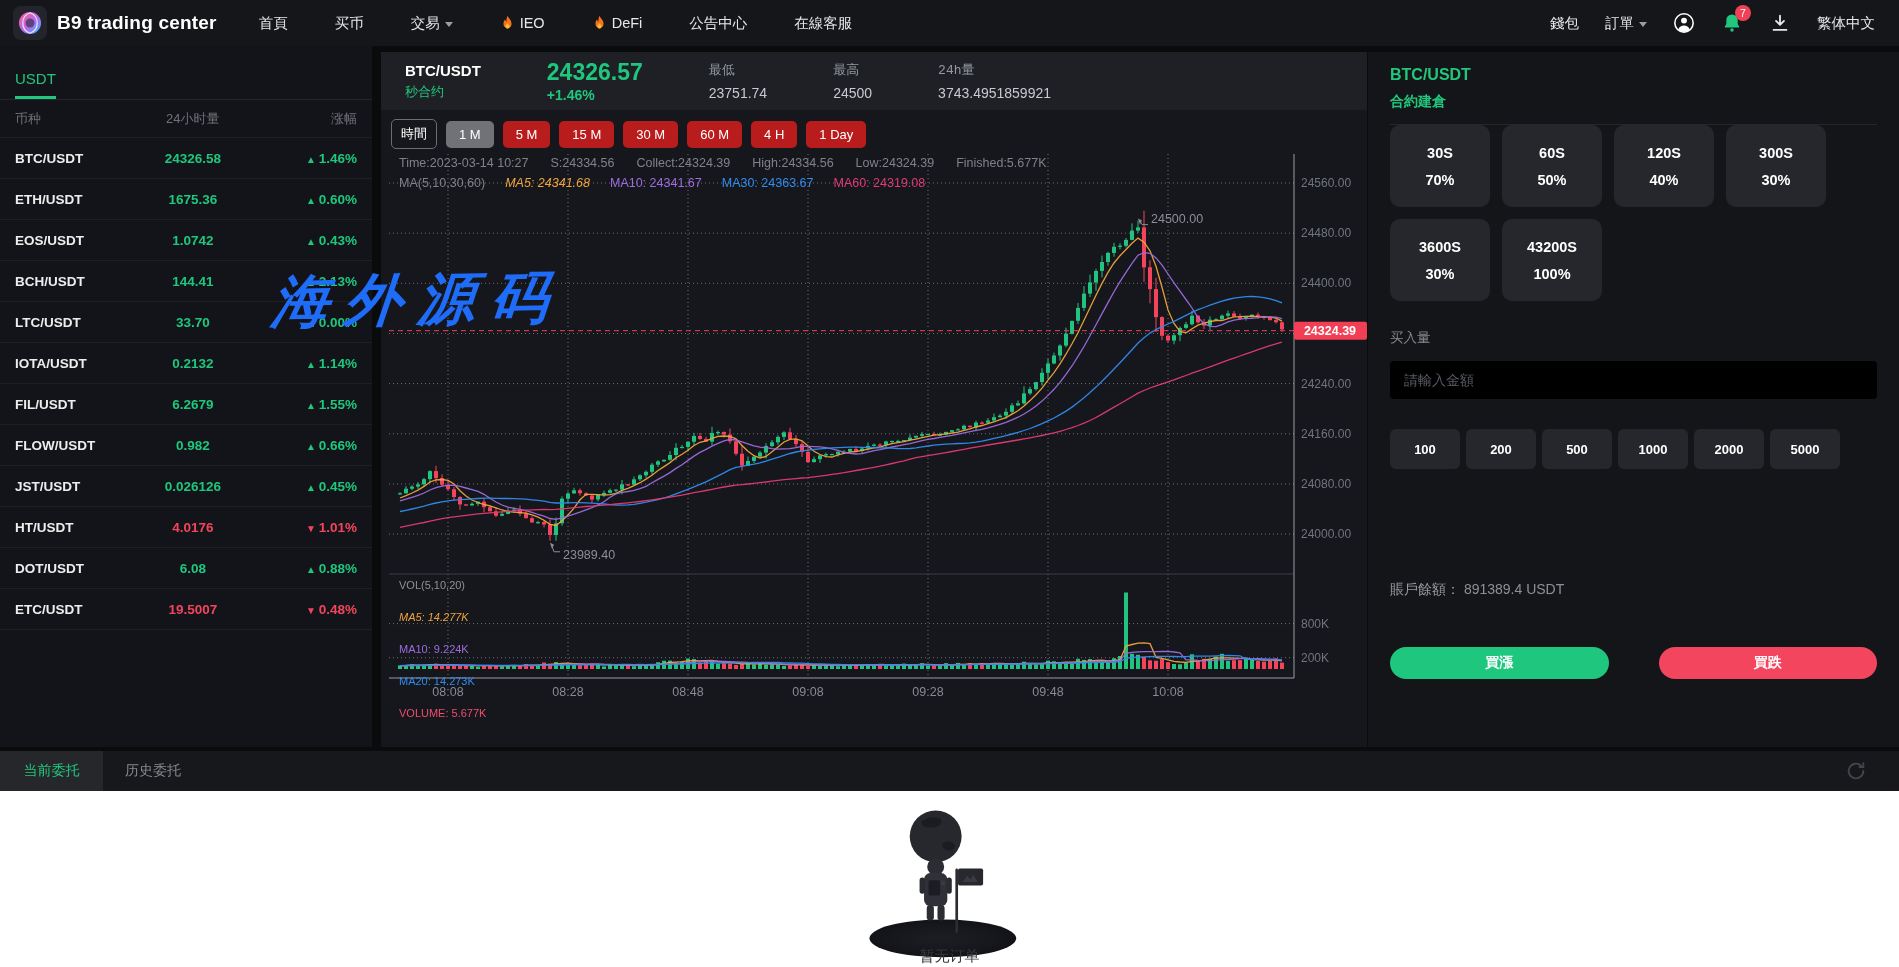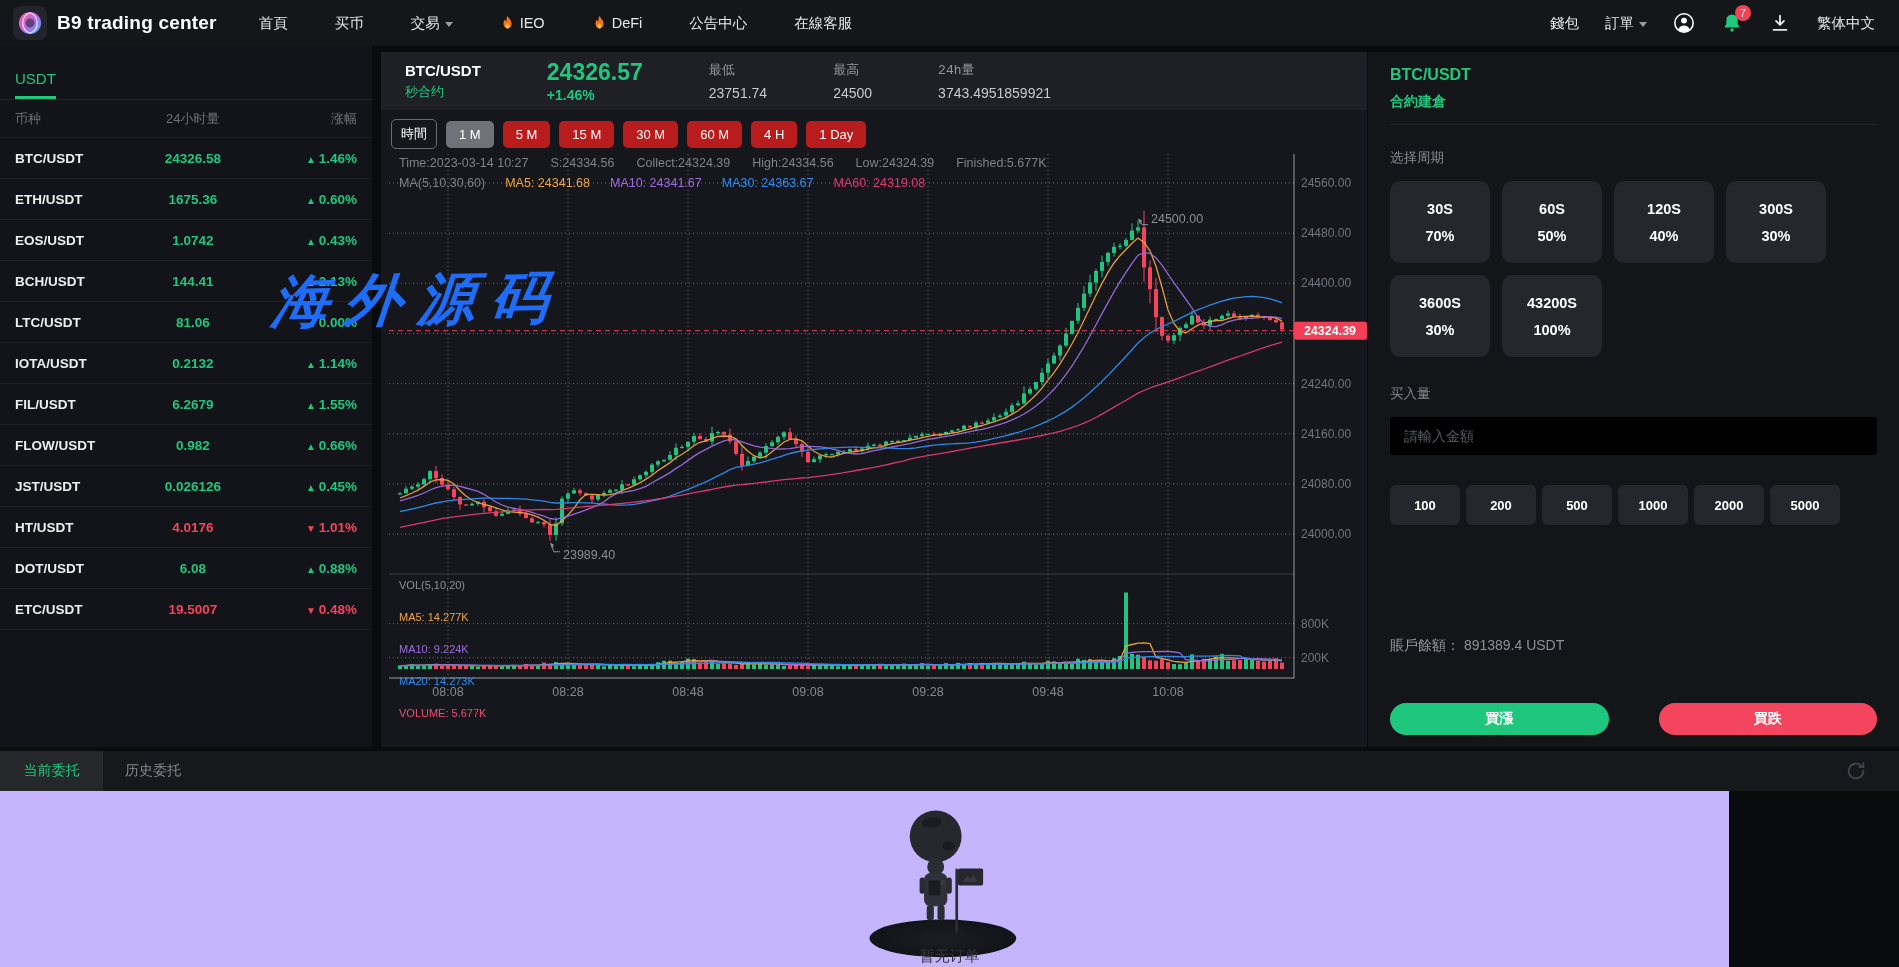--- a/index.html
+++ b/index.html
@@ -51,21 +51,21 @@
   .toolbar { display:flex; align-items:center; gap:9px; padding:9px 0 0 10px; }
   .tbtn { background:#b91c1c; color:#fff; font-size:13px; padding:6px 13px; border-radius:5px; cursor:pointer; white-space:nowrap; }
   .tbtn.time { background:transparent; border:1px solid #6a6c72; padding:5px 9px; }
   .tbtn.active { background:#717277; }
   .chart-wrap { position:absolute; left:8px; right:0; top:102px; bottom:0; }
   .chart-wrap svg { position:absolute; inset:0; }
   svg text { font-family:"Liberation Sans", sans-serif; }
   .ohlc-line { position:absolute; left:10px; top:2px; display:flex; gap:22px; font-size:12.5px; color:#7e8289; z-index:5; }
   .ma-line { position:absolute; left:10px; top:22px; display:flex; gap:20px; font-size:12.5px; color:#7e8289; z-index:5; }
   .vol-line { position:absolute; left:10px; top:425px; display:flex; gap:20px; font-size:11px; color:#8d9197; z-index:5;flex-direction:column; }
-  .c-ma5 { color:#f0a43c; } .c-ma10 { color:#9d6ce0; } .c-ma30 { color:#2f8cf0; } .c-ma60 { color:#e13a72; } .c-volp { color:#ef4d6e; }
+  .c-ma5 { color:#f0a43c;font-style:italic; } .c-ma10 { color:#9d6ce0; } .c-ma30 { color:#2f8cf0; } .c-ma60 { color:#e13a72; } .c-volp { color:#ef4d6e; }
 
   
   .trade-panel { position:absolute; left:1368px; top:52px; width:531px; height:695px; background:#141519; padding:14px 22px 0 22px; }
   .tp-head { border-bottom:1px solid #25272c; padding-bottom:13px; }
   .tp-pair { color:#21c77d; font-size:16px; font-weight:bold; }
   .tp-title { color:#21c77d; font-size:14px; font-weight:bold; margin-top:9px; }
   .tp-label { color:#85888e; font-size:13.5px; margin:24px 0 14px 0; }
   .period-grid { display:flex; flex-wrap:wrap; gap:12px; width:480px; }
   .pcard { width:100px; height:82px; background:#26272c; border-radius:10px; display:flex; flex-direction:column; align-items:center; justify-content:center; gap:11px; cursor:pointer; }
   .pcard span { color:#fff; font-size:14.5px; font-weight:bold; }
@@ -78,21 +78,21 @@
   .trade-btns { display:flex; margin-top:48px; gap:50px; }
   .buy-btn { width:225px; height:32px; border-radius:21px; border:none; color:#fff; font-size:14px; font-weight:bold; cursor:pointer; font-family:"Liberation Sans",sans-serif; }
   .buy-up { background:#1ec77d; }
   .buy-down { background:#f4455f; }
 
   
   .orders-bar { position:absolute; left:0; top:751px; width:1899px; height:40px; background:#17181c; display:flex; align-items:center; }
   .otab { height:40px; display:flex; align-items:center; justify-content:center; font-size:14px; cursor:pointer; color:#85888e; padding:0 22px; }
   .otab.active { background:#25272b; color:#21c77d; min-width:103px; }
   .refresh { margin-left:auto; margin-right:32px; width:22px; height:22px; cursor:pointer; }
-  .empty-area { position:absolute; left:0; top:791px; width:1729px; height:176px; background:#c4b5fd; overflow:hidden; }
+  .empty-area { position:absolute; left:0; top:791px; width:1899px; height:176px; background:#ffffff; overflow:hidden; }
   .empty-illustration { position:absolute; left:838px; top:6px; width:224px; height:170px; }
   .empty-text { position:absolute; left:0; top:156px; width:1899px; text-align:center; font-size:15px; color:#34363c; }
 
   
   .watermark { position:absolute; left:272px; top:262px; font-size:57px; font-weight:bold; font-style:italic; letter-spacing:16px; color:#1e6cf7; transform:skewX(-6deg) rotate(-1deg); z-index:30; pointer-events:none; font-family:"DejaVu Serif", serif; white-space:nowrap; }
 </style>
 </head>
 <body>
 
 <div class="page">
@@ -230,21 +230,21 @@
         </div>
 
         <div class="mrow">
           <span class="pair">BCH/USDT</span>
           <span class="vol up">144.41</span>
           <span class="chg up">2.13%</span>
         </div>
 
         <div class="mrow">
           <span class="pair">LTC/USDT</span>
-          <span class="vol up">81.06</span>
+          <span class="vol up">33.70</span>
           <span class="chg up">0.00%</span>
         </div>
 
         <div class="mrow">
           <span class="pair">IOTA/USDT</span>
           <span class="vol up">0.2132</span>
           <span class="chg up">1.14%</span>
         </div>
 
         <div class="mrow">
@@ -853,21 +853,20 @@
         <span class="c-volp">VOLUME: 5.677K</span>
       </div>
     </div>
   </section>
 
   <aside class="trade-panel">
     <div class="tp-head">
       <div class="tp-pair">BTC/USDT</div>
       <div class="tp-title">合約建倉</div>
     </div>
-    <div class="tp-label">选择周期</div>
     <div class="period-grid">
 
         <div class="pcard">
           <span>30S</span>
           <span>70%</span>
         </div>
 
         <div class="pcard">
           <span>60S</span>
           <span>50%</span>

